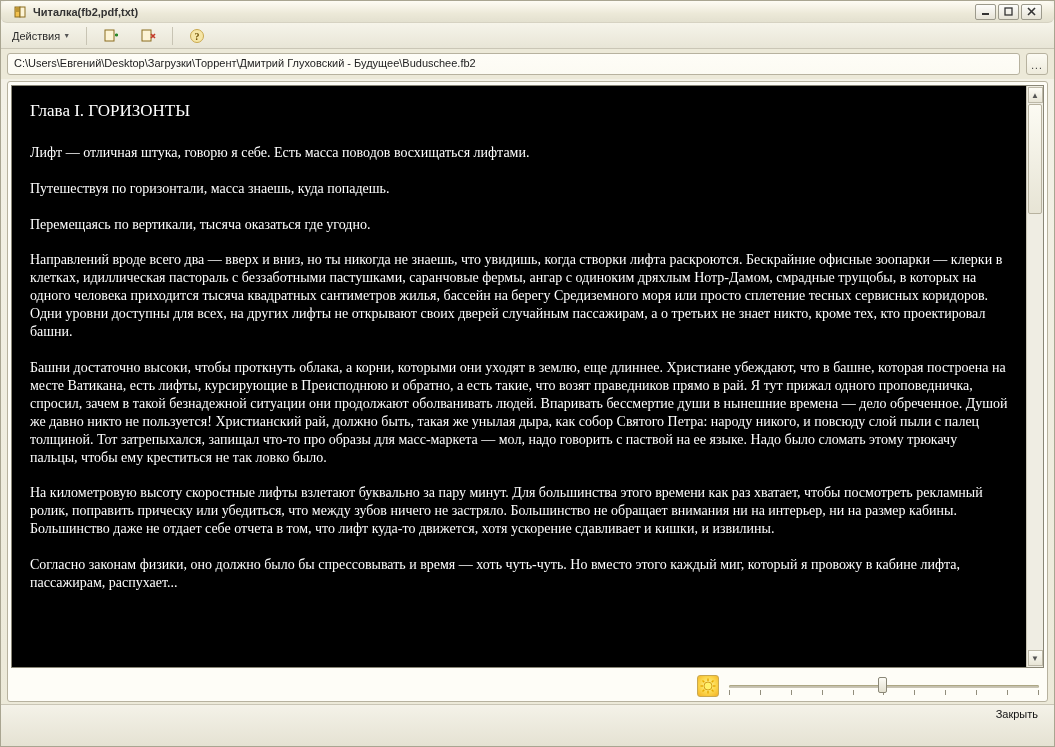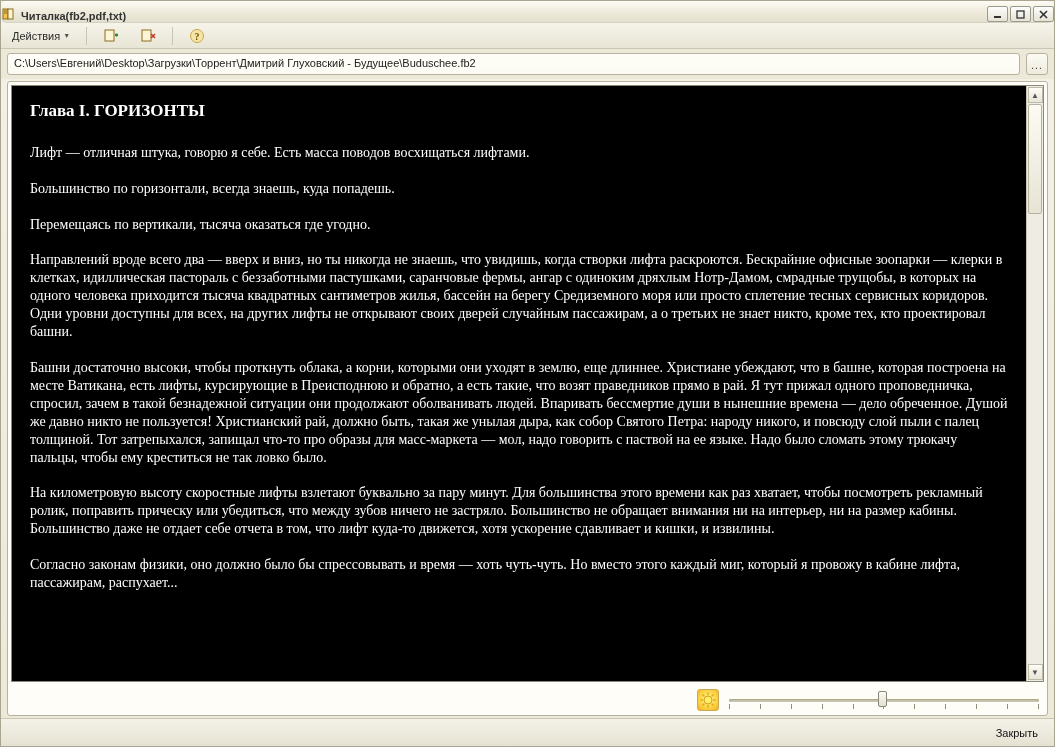--- a/index.html
+++ b/index.html
@@ -9,22 +9,22 @@
   .window {
     width: 1055px; height: 747px;
     background: linear-gradient(#f4f2e8, #ece9d8);
     border: 1px solid #a9a591;
     display: flex; flex-direction: column;
   }
   .titlebar {
     height: 22px;
     background: linear-gradient(#fefcf4, #ece9d8 60%, #e3e0cf);
     border-bottom: 1px solid #d6d2c2;
-    display: flex; align-items: flex-end;
-    padding: 0 0;
+    display: flex; align-items: center;
+    padding: 0 12px;
     color: #333;
     border-radius: 6px;
   }
   .titlebar .app-icon {
     width: 16px; height: 16px; margin-right: 4px;
     display: inline-flex; align-items: center; justify-content: center;
   }
   .titlebar .title { font-weight: bold; flex: 1; }
   .win-controls { display: flex; gap: 2px; }
   .win-btn {
@@ -105,21 +105,21 @@
   .content {
     flex: 1;
     padding: 14px 18px 14px 18px;
     overflow: hidden;
     font-family: Georgia, "Times New Roman", serif;
     font-size: 14px;
     line-height: 1.28;
   }
   .content h2 {
     font-family: Georgia, "Times New Roman", serif;
-    font-size: 17px; font-weight: bold;
+    font-size: 17px; font-weight: normal;
     margin-bottom: 22px;
   }
   .content p { margin-bottom: 18px; }
   .scrollbar {
     width: 17px;
     background: #efede3;
     border-left: 1px solid #c8c4b4;
     display:flex; flex-direction:column;
     align-items:center;
   }
@@ -166,24 +166,24 @@
   }
   .slider-ticks span { width:1px; height:5px; background:#928e7c; }
   .slider-thumb {
     position:absolute; top:2px; left:48%;
     width:9px; height:16px;
     background: linear-gradient(#fdfcf6,#e3e0cf);
     border:1px solid #8a8777; border-radius:2px;
   }
 
   .footer {
-    height: 28px;
+    height: 42px;
     border-top: 1px solid #cac6b6;
     background: linear-gradient(#f4f2e8,#e5e2d3);
-    display:flex; align-items:center; justify-content:flex-end;
+    display:flex; align-items:flex-start; justify-content:flex-end;
     padding: 0 8px;
   }
   .close-link {
     background:none; border:none;
     color: #111; font-size: 11px;
     padding: 3px 8px;
   }
 </style>
 </head>
 <body>
@@ -256,21 +256,21 @@
   <div class="pathbar-row">
     <div class="pathbar">C:\Users\Евгений\Desktop\Загрузки\Торрент\Дмитрий Глуховский - Будущее\Buduschee.fb2</div>
     <div class="browse-btn">...</div>
   </div>
 
   <div class="reader-wrap">
     <div class="reader-inner">
       <div class="content">
         <h2>Глава I. ГОРИЗОНТЫ</h2>
         <p>Лифт — отличная штука, говорю я себе. Есть масса поводов восхищаться лифтами.</p>
-        <p>Большинство по горизонтали, всегда знаешь, куда попадешь.</p>
+        <p>Путешествуя по горизонтали, масса знаешь, куда попадешь.</p>
         <p>Перемещаясь по вертикали, тысяча оказаться где угодно.</p>
         <p>Направлений вроде всего два — вверх и вниз, но ты никогда не знаешь, что увидишь, когда створки лифта раскроются. Бескрайние офисные зоопарки — клерки в клетках, идиллическая пастораль с беззаботными пастушками, саранчовые фермы, ангар с одиноким дряхлым Нотр-Дамом, смрадные трущобы, в которых на одного человека приходится тысяча квадратных сантиметров жилья, бассейн на берегу Средиземного моря или просто сплетение тесных сервисных коридоров. Одни уровни доступны для всех, на других лифты не открывают своих дверей случайным пассажирам, а о третьих не знает никто, кроме тех, кто проектировал башни.</p>
         <p>Башни достаточно высоки, чтобы проткнуть облака, а корни, которыми они уходят в землю, еще длиннее. Христиане убеждают, что в башне, которая построена на месте Ватикана, есть лифты, курсирующие в Преисподнюю и обратно, а есть такие, что возят праведников прямо в рай. Я тут прижал одного проповедничка, спросил, зачем в такой безнадежной ситуации они продолжают оболванивать людей. Впаривать бессмертие души в нынешние времена — дело обреченное. Душой же давно никто не пользуется! Христианский рай, должно быть, такая же унылая дыра, как собор Святого Петра: народу никого, и повсюду слой пыли с палец толщиной. Тот затрепыхался, запищал что-то про образы для масс-маркета — мол, надо говорить с паствой на ее языке. Надо было сломать этому трюкачу пальцы, чтобы ему креститься не так ловко было.</p>
         <p>На километровую высоту скоростные лифты взлетают буквально за пару минут. Для большинства этого времени как раз хватает, чтобы посмотреть рекламный ролик, поправить прическу или убедиться, что между зубов ничего не застряло. Большинство не обращает внимания ни на интерьер, ни на размер кабины. Большинство даже не отдает себе отчета в том, что лифт куда-то движется, хотя ускорение сдавливает и кишки, и извилины.</p>
         <p>Согласно законам физики, оно должно было бы спрессовывать и время — хоть чуть-чуть. Но вместо этого каждый миг, который я провожу в кабине лифта, пассажирам, распухает...</p>
       </div>
       <div class="scrollbar">
         <div class="sb-btn">▲</div>
         <div class="sb-track">
           <div class="sb-thumb"></div>

